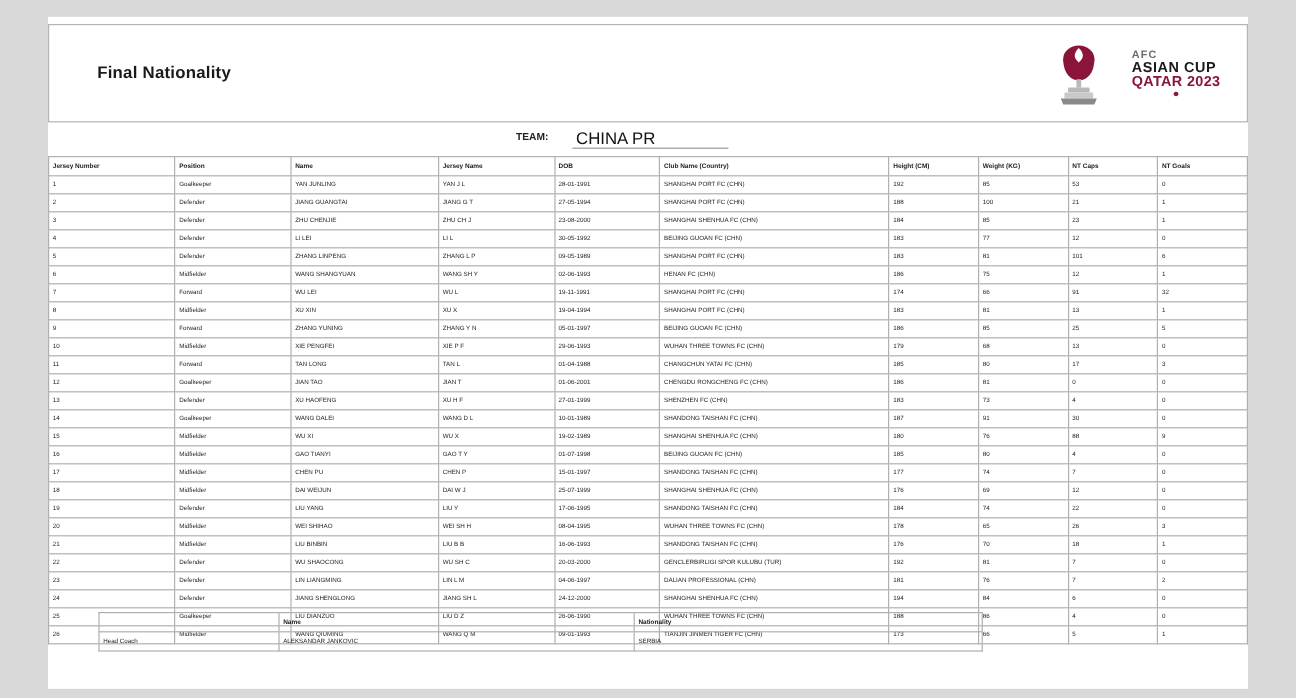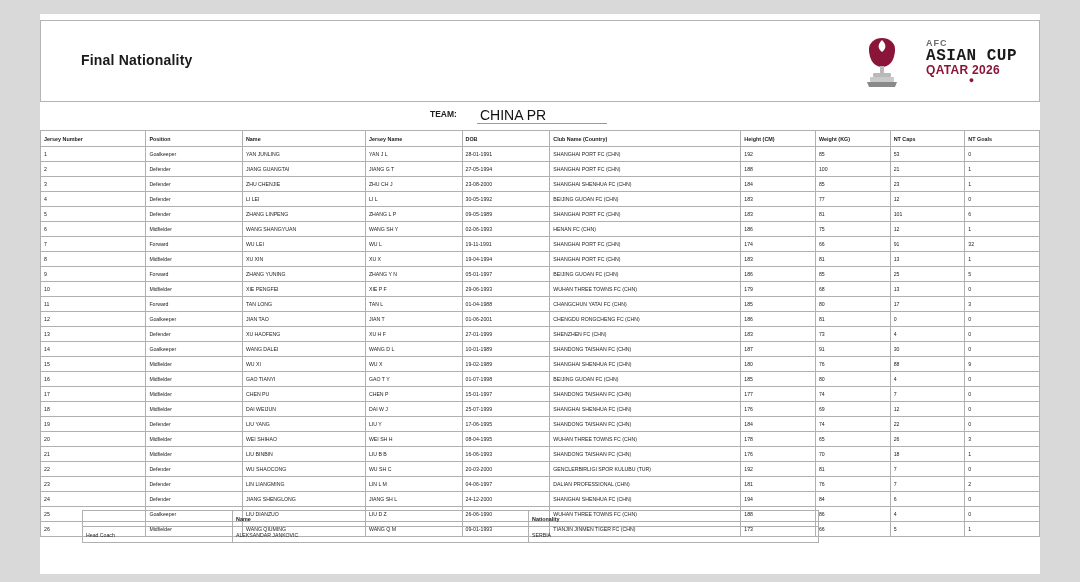--- a/index.html
+++ b/index.html
@@ -67,25 +67,24 @@
     line-height: 1.0;
     text-align: left;
   }
   .logo-afc {
     font-size: 9px;
     font-weight: bold;
     color: #6b6b6b;
     letter-spacing: 1px;
   }
   .logo-asian {
-    font-size: 16px;
+    font-size: 12px;
     font-weight: bold;
     color: #1a1a1a;
     letter-spacing: 0.5px;
-    font-family: Liberation Mono, monospace;
   }
   .logo-qatar {
     font-size: 12px;
     font-weight: bold;
     color: #8a1538;
     letter-spacing: 0.3px;
   }
   .logo-dot {
     font-size: 9px;
     color: #8a1538;
@@ -203,21 +202,21 @@
             <path d="M20 4 C16 8 15 12 20 16 C25 12 24 8 20 4 Z" fill="#ffffff"></path>
             <rect x="18" y="30" width="4" height="7" fill="#b9b9b9"></rect>
             <rect x="11" y="37" width="18" height="4" rx="1" fill="#b9b9b9"></rect>
             <rect x="8" y="41" width="24" height="5" rx="1" fill="#c9c9c9"></rect>
             <path d="M5 46 L35 46 L33 51 L7 51 Z" fill="#8a8a8a"></path>
           </svg>
         </div>
         <div class="logo-text">
           <div class="logo-afc">AFC</div>
           <div class="logo-asian">ASIAN CUP</div>
-          <div class="logo-qatar">QATAR 2026</div>
+          <div class="logo-qatar">QATAR 2023</div>
           <div class="logo-dot">●</div>
         </div>
       </div>
     </div>
 
     <div class="team-row">
       <span class="team-label">TEAM:</span>
       <span class="team-value">CHINA PR</span>
       <span class="team-underline"></span>
     </div>

